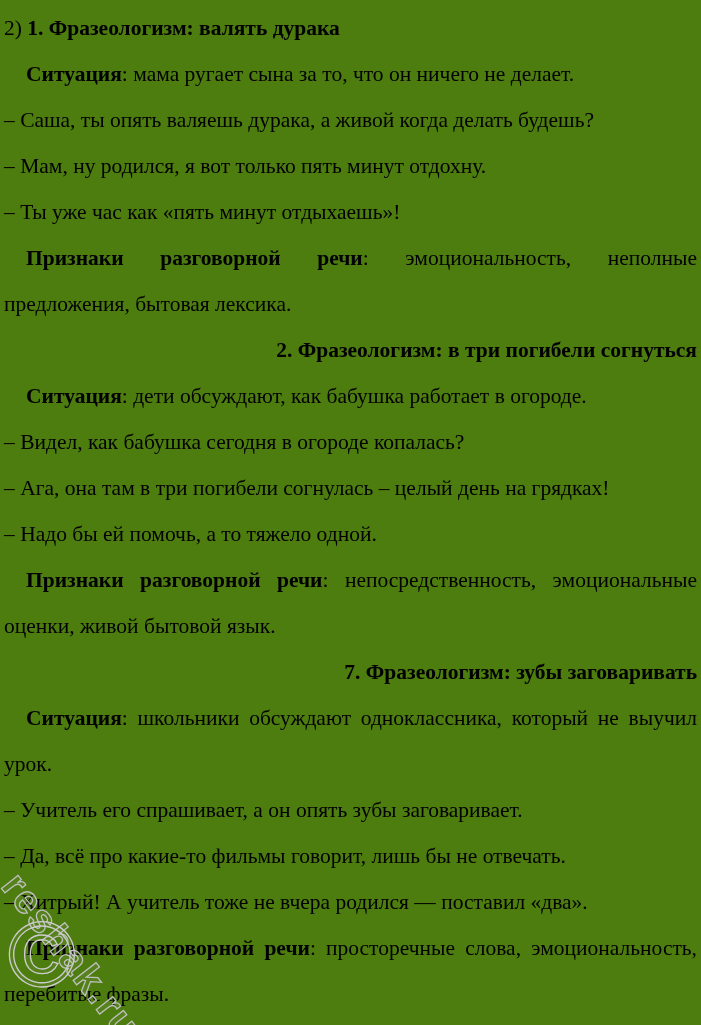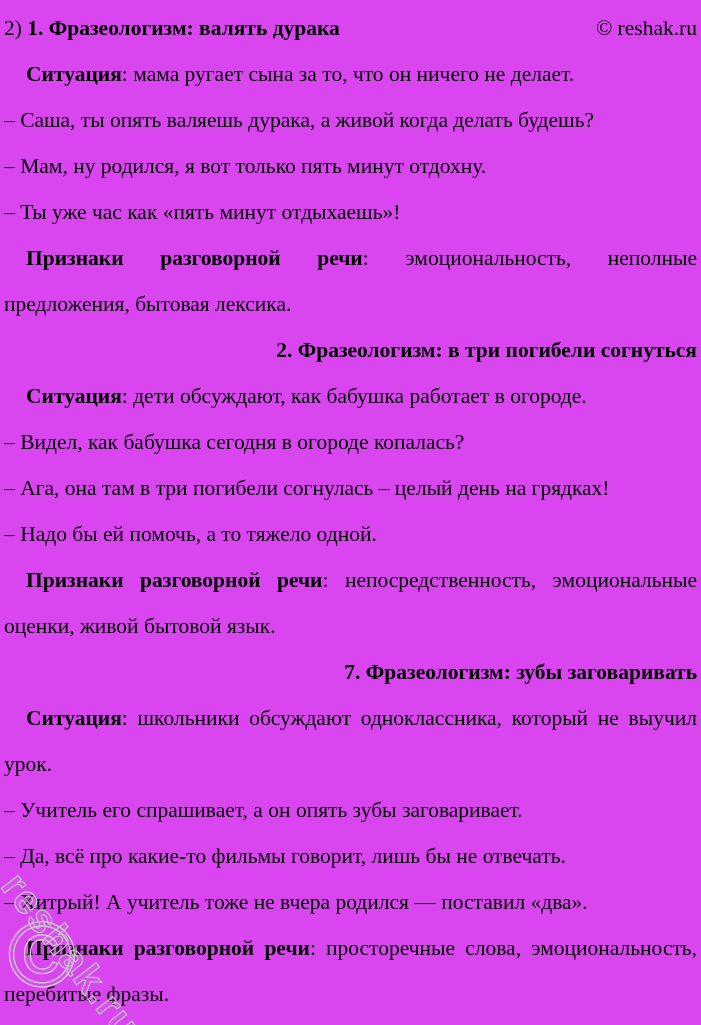--- a/index.html
+++ b/index.html
@@ -12,21 +12,21 @@
   }
   .page {
     position: relative;
     width: 701px;
     height: 1025px;
     box-sizing: border-box;
     padding: 5px 4px 0 4px;
     font-family: "Liberation Serif", "DejaVu Serif", serif;
     font-size: 21.5px;
     color: #000000;
-    background: #d946ef;
+    background: #4d7c0f;
   }
   .header-row {
     display: flex;
     justify-content: space-between;
     align-items: baseline;
     line-height: 46px;
   }
   .header-title { white-space: nowrap; }
   .header-title b { font-weight: bold; }
   .copyright {
@@ -69,21 +69,20 @@
     line-height: 1;
   }
 </style>
 </head>
 <body>
 
 <div class="page">
 
   <div class="header-row">
     <span class="header-title"><span>2) </span><b>1. Фразеологизм: валять дурака</b></span>
-    <span class="copyright">© reshak.ru</span>
   </div>
 
   <p class="para"><b>Ситуация</b><span>: мама ругает сына за то, что он ничего не делает.</span></p>
 
   <p class="para"><span>– Саша, ты опять валяешь дурака, а живой когда делать будешь?</span></p>
 
   <p class="para"><span>– Мам, ну родился, я вот только пять минут отдохну.</span></p>
 
   <p class="para"><span>– Ты уже час как «пять минут отдыхаешь»!</span></p>
 

